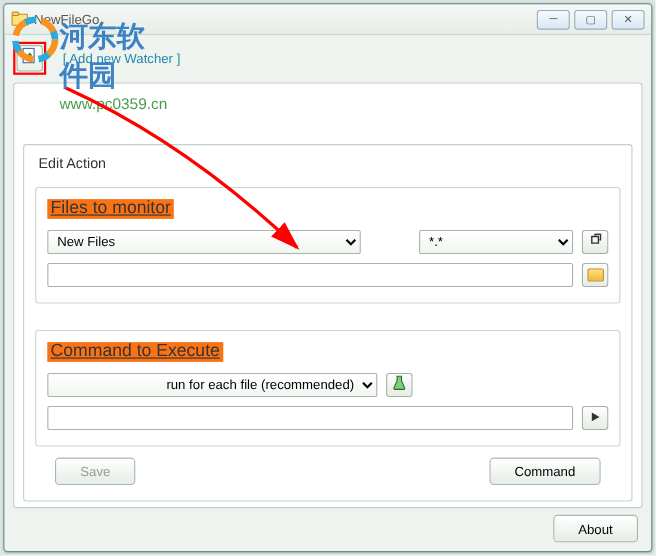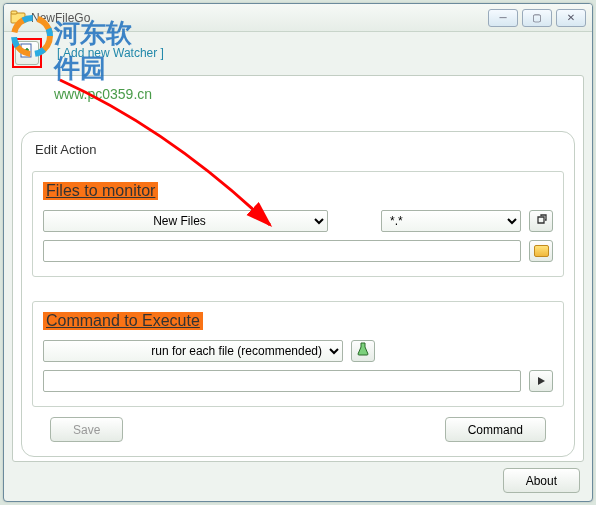--- a/index.html
+++ b/index.html
@@ -9,28 +9,28 @@
     .title-icon { width: 16px; height: 16px; margin-right: 5px; }
     .title-text { font-size: 12px; color: #555; flex: 1; }
     .winbtns { display: flex; gap: 4px; }
     .winbtn { width: 30px; height: 18px; border: 1px solid #9ab; border-radius: 3px; background: linear-gradient(#f5faff,#d8e8f2); display: flex; align-items: center; justify-content: center; cursor: pointer; font-size: 10px; color: #556; }
     .body { flex: 1; padding: 6px 8px 8px 8px; display: flex; flex-direction: column; }
     .topbar { display: flex; align-items: center; gap: 15px; padding: 0 0 4px 0; }
     .addbox { border: 2px solid red; padding: 1px; }
     .addbtn { width: 24px; height: 24px; border: 1px solid #a7b8a7; border-radius: 3px; background: linear-gradient(#fefefe,#e8efe8); display: flex; align-items: center; justify-content: center; cursor: pointer; }
     .addlink { font-size: 12px; color: #28a; cursor: pointer; }
     .main-area { flex: 1; background: #fff; border: 1px solid #c2cdc3; border-radius: 3px; margin-top: 3px; padding-top: 55px; }
-    .groupbox { margin: 0 8px; border: 1px solid #c5d0c6; border-radius: 13px; padding: 8px 10px 14px 10px; }
+    .groupbox { margin: 0 8px; border: 1px solid #c5d0c6; border-radius: 3px; padding: 8px 10px 14px 10px; }
     .group-title { font-size: 13px; color: #333; background: #fff; margin-top: -17px; margin-bottom: 6px; display: inline-block; padding: 0 3px; }
     .subgroup { border: 1px solid #cbd5cc; border-radius: 3px; padding: 10px 10px 14px 10px; margin-top: 8px; }
     .sub-title { font-size: 16px; color: #333; background: #f97316; margin-top: -18px; display: inline-block; padding: 0 3px; text-decoration: underline; }
     .row { display: flex; align-items: center; gap: 8px; margin-top: 8px; }
     .row.first { margin-top: 10px; }
     select { height: 22px; font-size: 12px; border: 1px solid #a8b4a8; border-radius: 2px; background: linear-gradient(#fff,#f1f5f1); padding: 0 4px; }
-    .sel-monitor { width: 285px; text-align: center; }
+    .sel-monitor { width: 285px; }
     .sel-filter { width: 140px; }
     .sel-cmd { width: 300px; text-align: right; }
     .input { height: 22px; border: 1px solid #a8b4a8; border-radius: 2px; background: #fff; flex: 1; font-size: 12px; padding: 0 4px; }
     .iconbtn { width: 24px; height: 22px; border: 1px solid #a3b3a5; border-radius: 3px; background: linear-gradient(#fdfdfd,#e6ece6); display: flex; align-items: center; justify-content: center; cursor: pointer; }
     .folder-icon { width: 15px; height: 12px; background: linear-gradient(#ffe27a,#f0b83c); border: 1px solid #c28a1e; border-radius: 2px; }
     .btnrow { display: flex; justify-content: flex-end; gap: 10px; padding: 10px 18px 0 18px; }
     .btn { height: 25px; padding: 0 22px; border: 1px solid #aab7aa; border-radius: 4px; background: linear-gradient(#fff,#e6ece6); font-size: 12px; cursor: pointer; }
     .btn.disabled { color: #999; }
     .footer { display: flex; justify-content: flex-end; padding: 6px 4px 0 0; }
     .watermark { position: absolute; top: 10px; left: 10px; pointer-events: none; }

